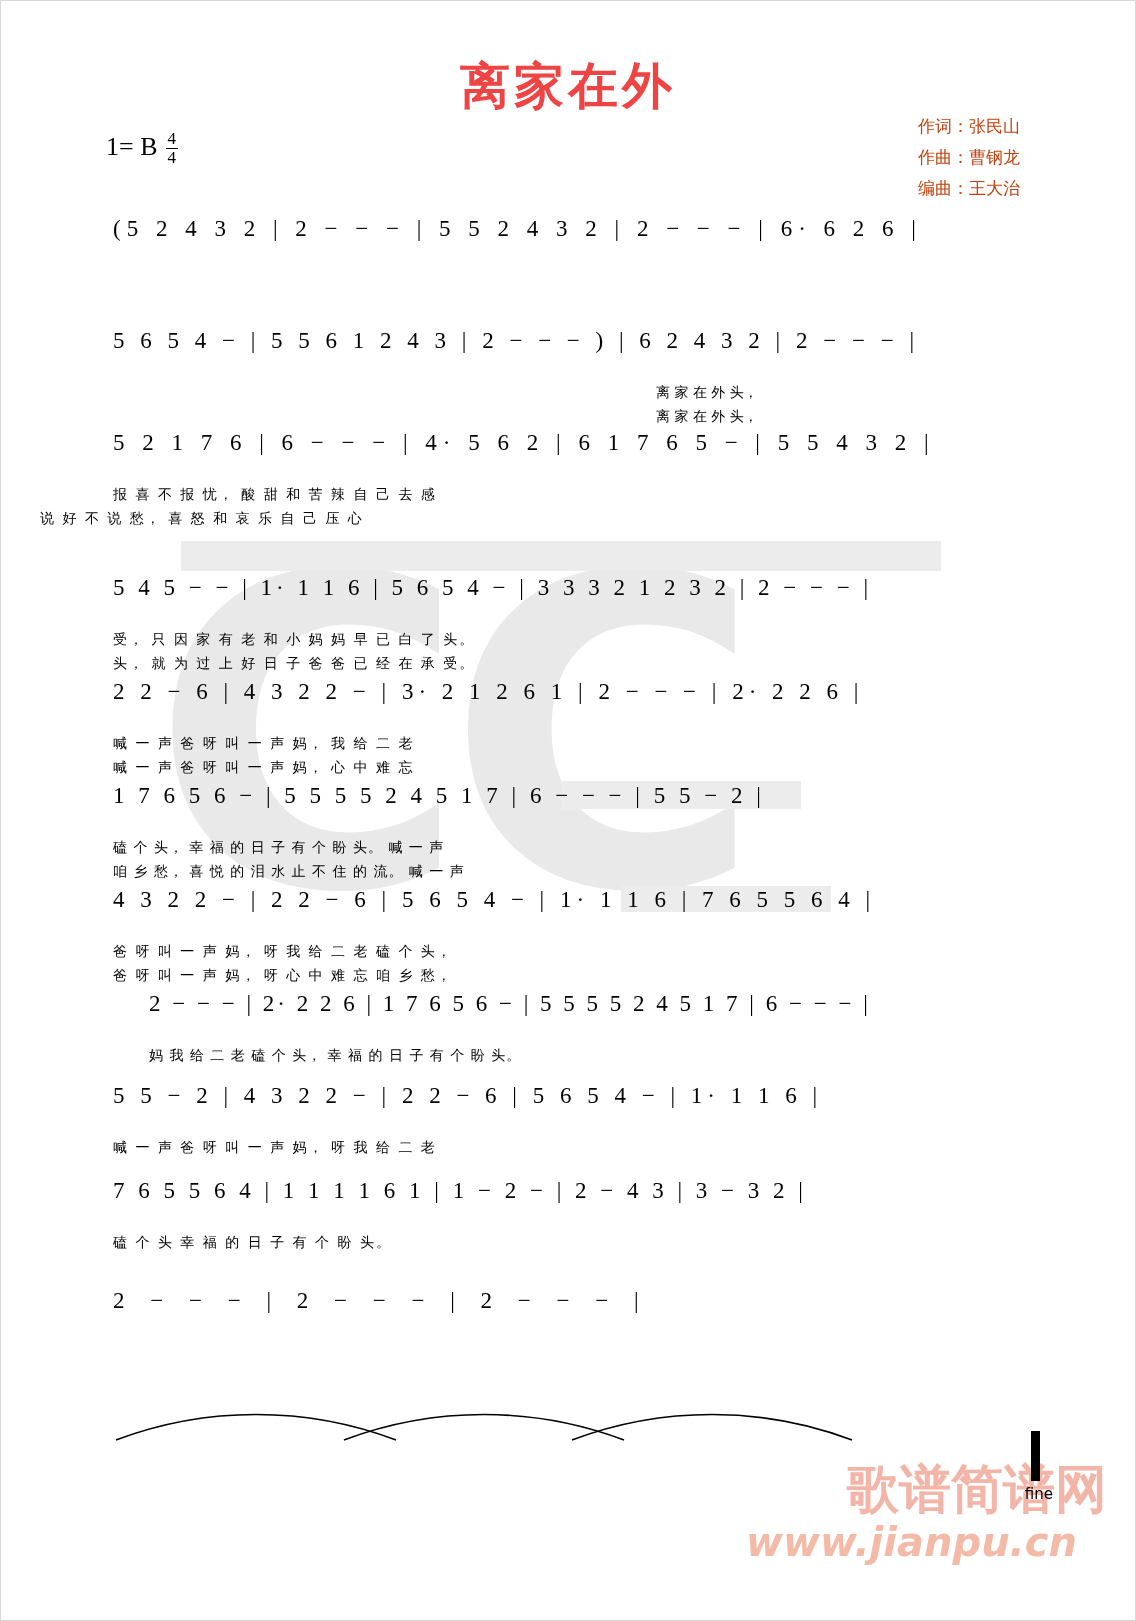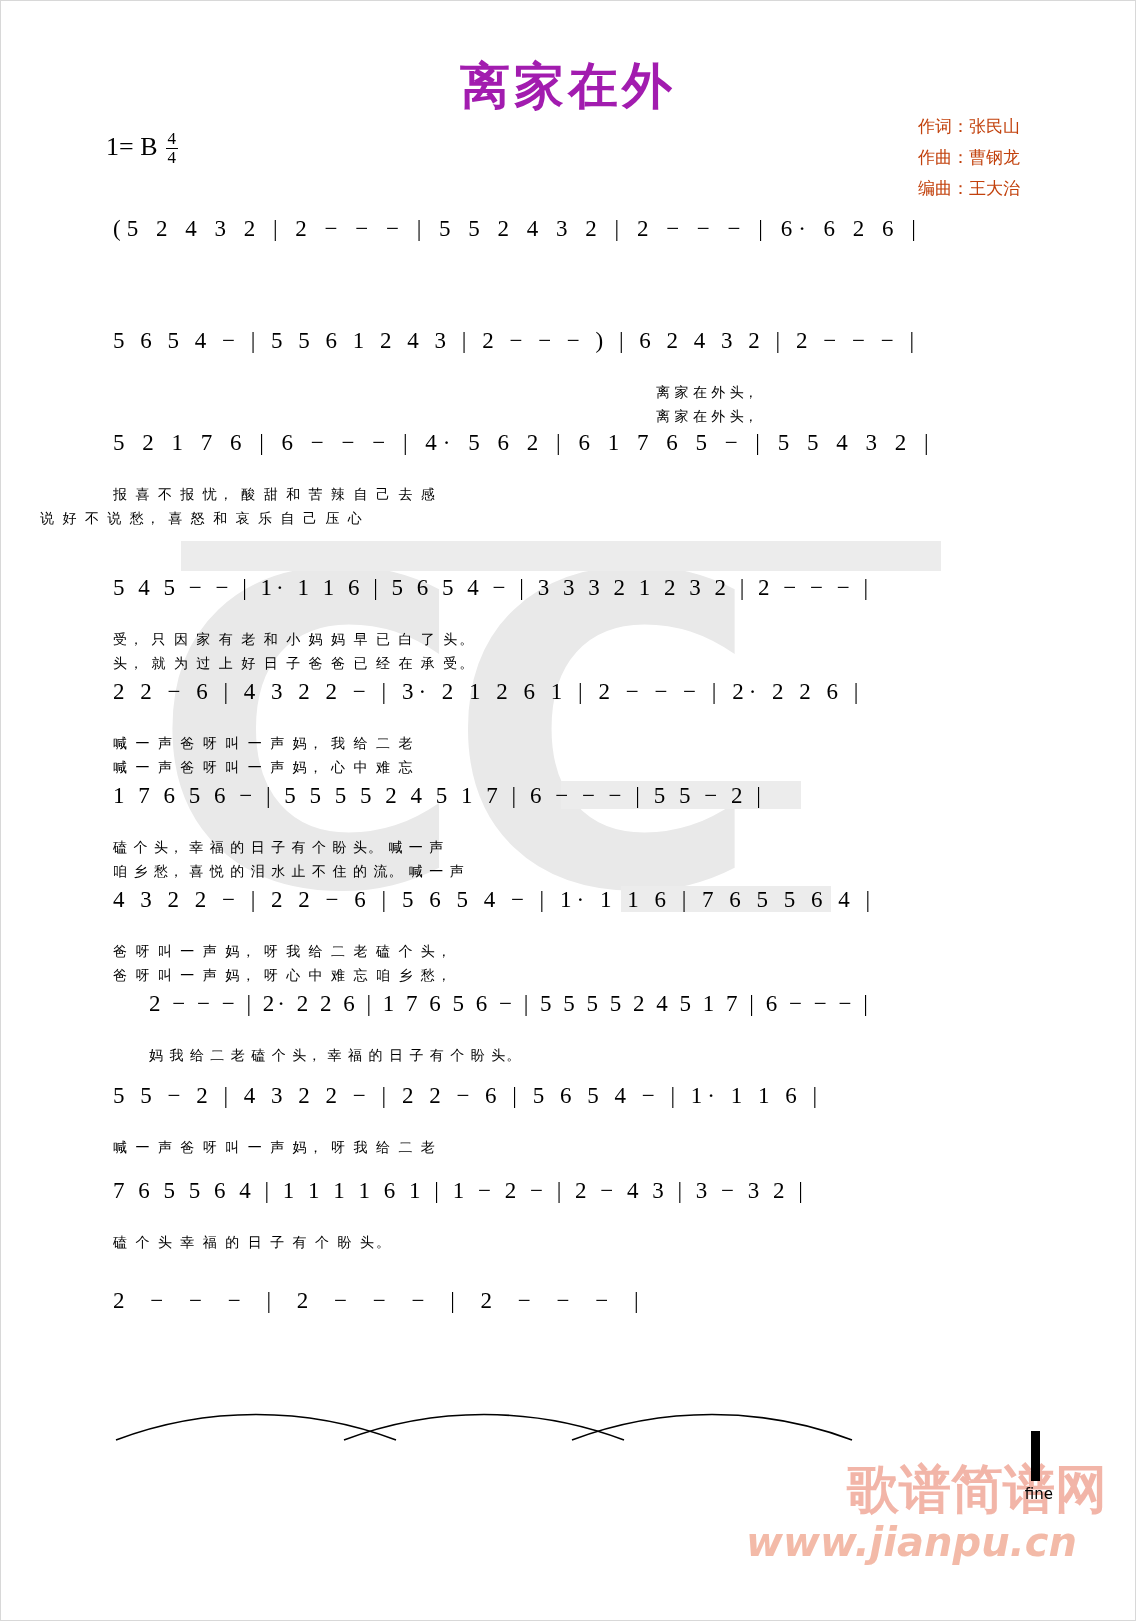--- a/index.html
+++ b/index.html
@@ -59,21 +59,21 @@
   }
   
   .title {
     position:absolute;
     top:52px; left:0; right:0;
     text-align:center;
     font-size:50px;
     font-weight:bold;
     font-family:"DejaVu Sans", sans-serif;
     letter-spacing:4px;
-    color:#a21caf;
+    color:#ef4444;
   }
   .credits {
     position:absolute;
     right:115px; top:110px;
     text-align:left;
     font-size:17px;
     font-family:"DejaVu Sans", sans-serif;
     line-height:31px;
     color:#c2410c;
   }

